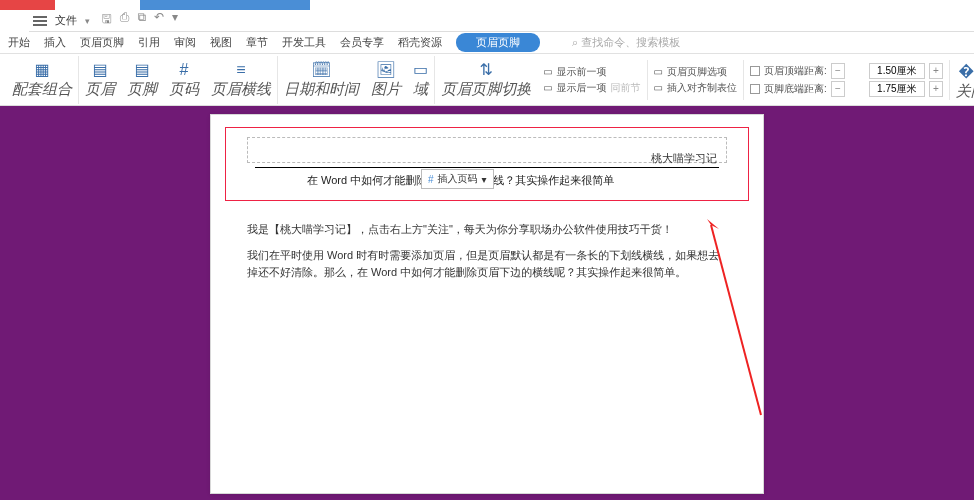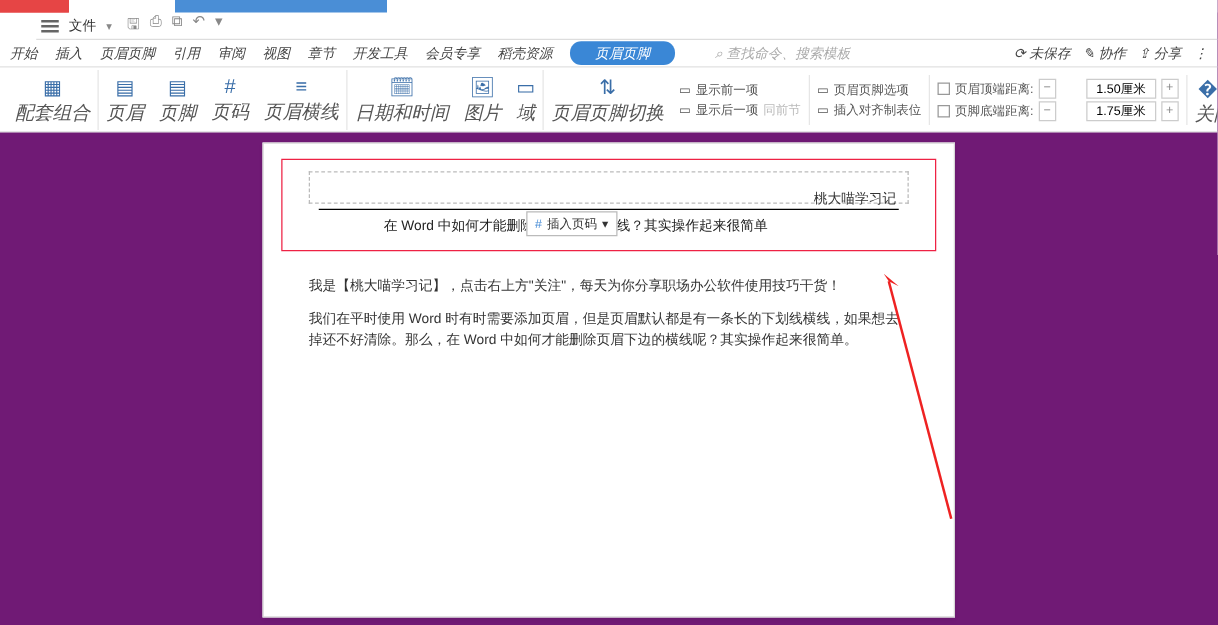--- a/index.html
+++ b/index.html
@@ -5,21 +5,21 @@
 *{margin:0;padding:0;box-sizing:border-box;font-family:"Microsoft YaHei",sans-serif;}
 body{background:#fff;width:974px;height:500px;overflow:hidden;font-size:11px;color:#333;}
 .titlebar{height:10px;background:linear-gradient(90deg,#e64545 0 55px,#fff 55px 140px,#4a8ed6 140px 310px,#fff 310px);display:flex;}
 .titlebar .tab{height:10px;width:55px;background:#e64545;}
 .menubar{height:22px;border-bottom:1px solid #ddd;display:flex;align-items:center;padding:0 4px;gap:4px;margin-left:29px;}
 .menubar .ham{width:14px;height:10px;display:inline-flex;flex-direction:column;justify-content:space-between;}
 .menubar .ham i{height:2px;background:#666;}
 .menubar .filelbl{color:#333;padding:0 4px;}
 .menubar .caret{font-size:9px;color:#888;}
 .menubar .qicons{display:flex;gap:8px;color:#888;font-size:12px;padding-left:8px;}
-.tabsrow{height:22px;display:flex;align-items:center;border-bottom:1px solid #e1e1e1;padding:0 8px;gap:14px;font-style:italic;}
+.tabsrow{height:22px;display:flex;align-items:center;border-bottom:1px solid #e1e1e1;padding:0 8px;gap:14px;}
 .tabsrow span{color:#444;cursor:pointer;}
 .tabsrow .active{background:#3a87d6;color:#fff;padding:2px 20px;border-radius:9px;}
 .tabsrow .search{color:#aaa;margin-left:18px;text-align:center;}
 .tabsrow .spacer{flex:1;}
 .tabsrow .right{display:flex;gap:10px;align-items:center;color:#666;}
 .ribbon{height:52px;border-bottom:1px solid #ddd;display:flex;align-items:center;padding:2px 6px;gap:0;}
 .rgroup{display:flex;flex-direction:column;align-items:center;padding:0 6px;border-right:1px solid #e6e6e6;height:48px;justify-content:center;gap:1px;}
 .rgroup.nb{border-right:none;}
 .rgroup .ic{font-size:16px;color:#3a6ea8;}
 .rgroup .lb{font-size:15px;color:#555;white-space:nowrap;font-style:italic;}
@@ -75,26 +75,20 @@
   <span>引用</span>
   <span>审阅</span>
   <span>视图</span>
   <span>章节</span>
   <span>开发工具</span>
   <span>会员专享</span>
   <span>稻壳资源</span>
   <span class="active">页眉页脚</span>
   <span class="search">⌕ 查找命令、搜索模板</span>
   <span class="spacer"></span>
-  <span class="right">
-    <span>⟳ 未保存</span>
-    <span>✎ 协作</span>
-    <span>⇪ 分享</span>
-    <span>⋮</span>
-  </span>
 </div>
 
 <div class="ribbon">
   <div class="rgroup">
       <span class="ic">▦</span>
       <span class="lb">配套组合</span>
     </div>
   <div class="rgroup nb">
       <span class="ic">▤</span>
       <span class="lb">页眉</span>

